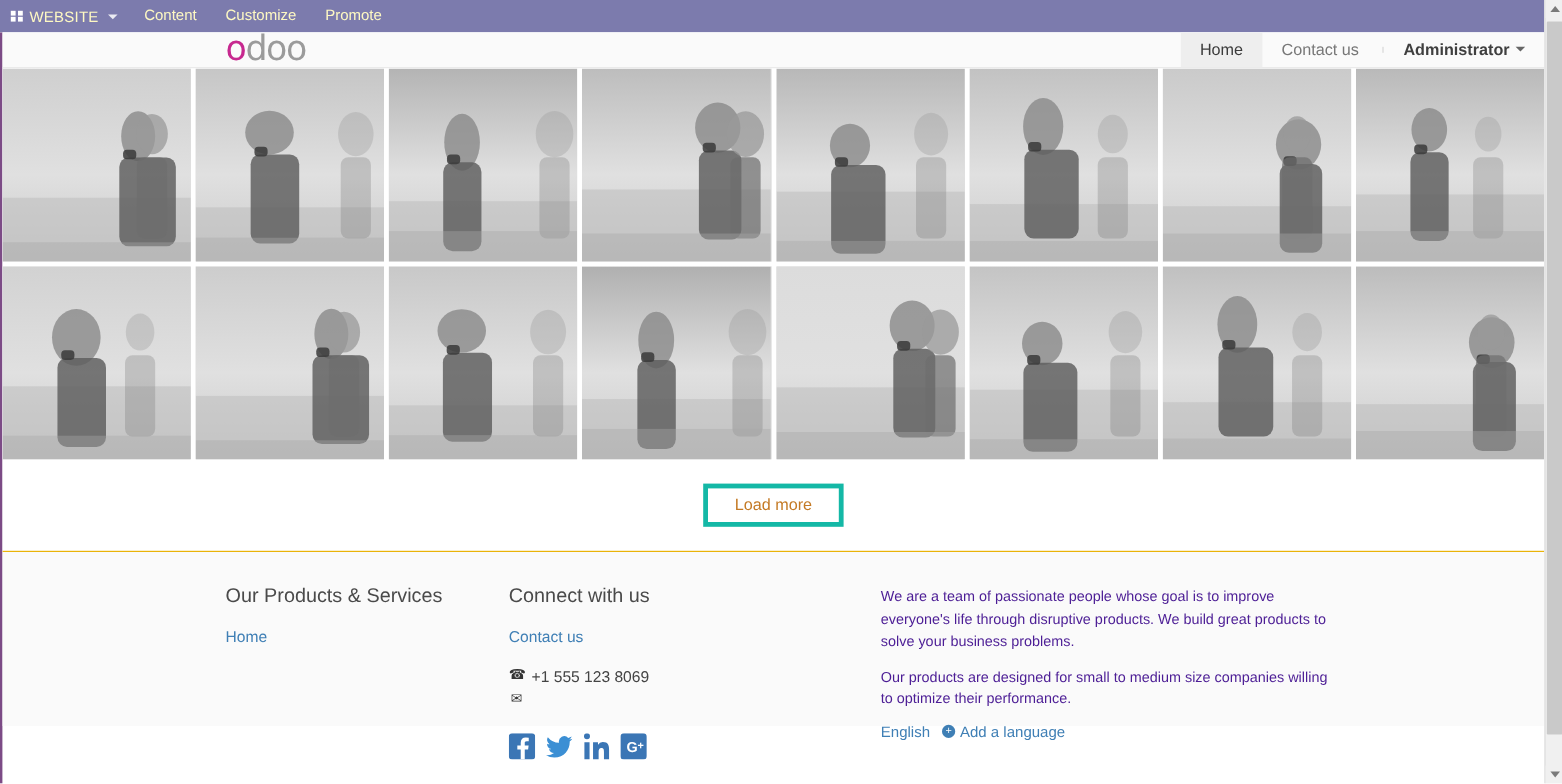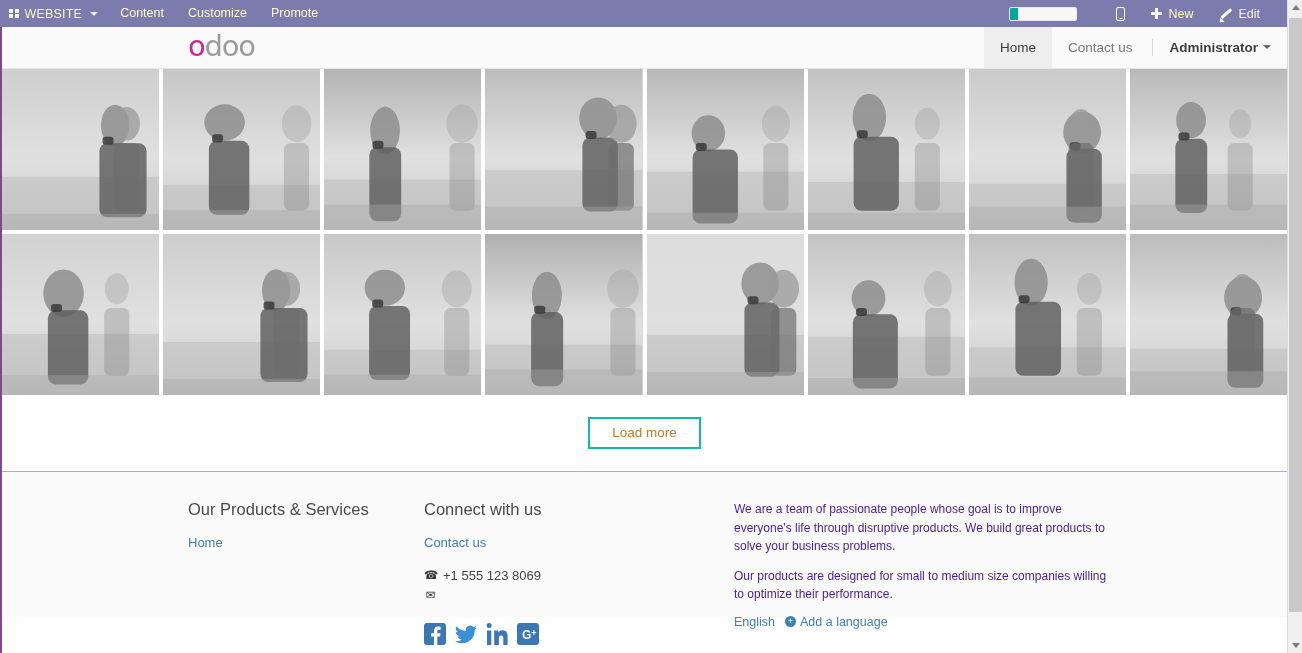--- a/index.html
+++ b/index.html
@@ -87,21 +87,21 @@
   .site {
     position: absolute; top: 27px; left: 0;
     width: 1287px; height: 626px;
     background: #ffffff;
     border-left: 2px solid #7c4b86;
     overflow: hidden;
   }
 
   
   .site-header {
-    height: 42px; background: #fafafa;
+    height: 30px; background: #fafafa;
     border-bottom: 1px solid #e7e7e7;
     display: flex; align-items: stretch; position: relative;
   }
   .logo-wrap { display: flex; align-items: center; padding-left: 186px; }
   .logo {
     font-size: 29px; letter-spacing: -1.2px; font-weight: 400;
     line-height: 1; position: relative; top: -1px;
     font-family: "DejaVu Sans", sans-serif;
   }
   .logo .o1 { color: #c7288f; }
@@ -137,21 +137,21 @@
   }
   .cell { overflow: hidden; position: relative; background: #d9d9d9; }
   .cell svg { display: block; width: 100%; height: 100%; }
 
   
   .loadmore-wrap {
     height: 76px; display: flex; align-items: center; justify-content: center;
     background: #ffffff;
   }
   .loadmore {
-    border: 2px solid #14b8a6; background: #ffffff;
+    border: 4px solid #14b8a6; background: #ffffff;
     color: #c47a25; font-size: 13.5px; padding: 7px 22px;
     cursor: pointer; line-height: 1.1;
     font-family: "Liberation Sans", sans-serif;
   }
 
   
   .footer {
     background: #fafafa; border-top: 1px solid #eab308;
     padding: 28px 0 0 0; height: 146px;
   }
@@ -222,36 +222,20 @@
           <i></i>
           <i></i>
       </span>
       <span>WEBSITE</span>
       <span class="caret-d"></span>
     </div>
     <div class="tb-menu">
       <span>Content</span>
       <span>Customize</span>
       <span>Promote</span>
-    </div>
-    <div class="tb-right">
-      <div class="seo-bar">
-        <div class="seo-fill" id="seo-fill" style="width: 12%;"></div>
-      </div>
-      <div class="tb-btn">
-        <span class="icon-mobile"></span>
-      </div>
-      <div class="tb-btn">
-        <span class="icon-plus"></span>
-        <span>New</span>
-      </div>
-      <div class="tb-btn">
-        <span class="icon-pencil"></span>
-        <span>Edit</span>
-      </div>
     </div>
   </div>
 
   <div class="site">
 
     <div class="site-header">
       <div class="logo-wrap">
         <div class="logo"><span class="o1">o</span><span class="rest">doo</span></div>
       </div>
       <div class="main-nav">

